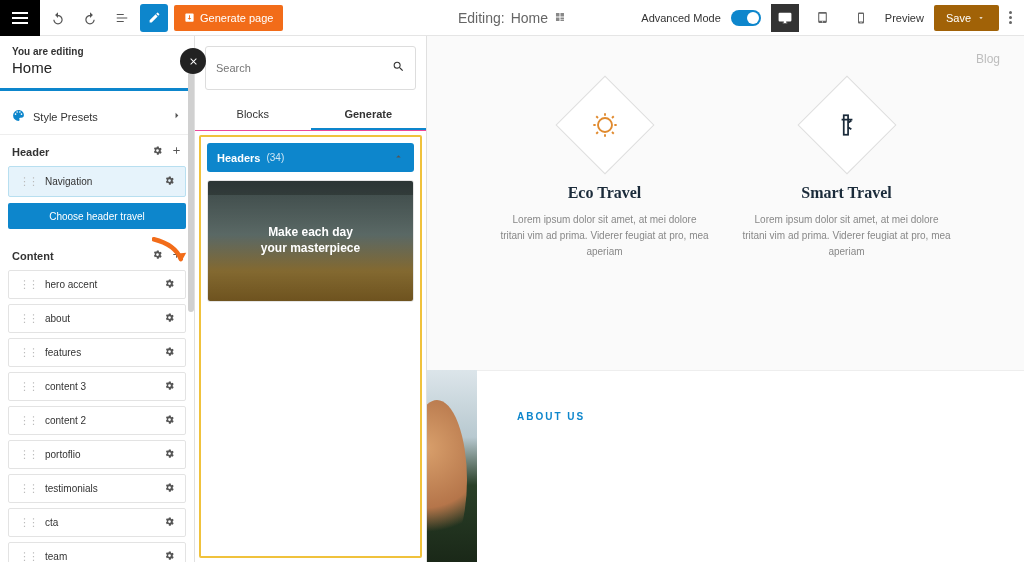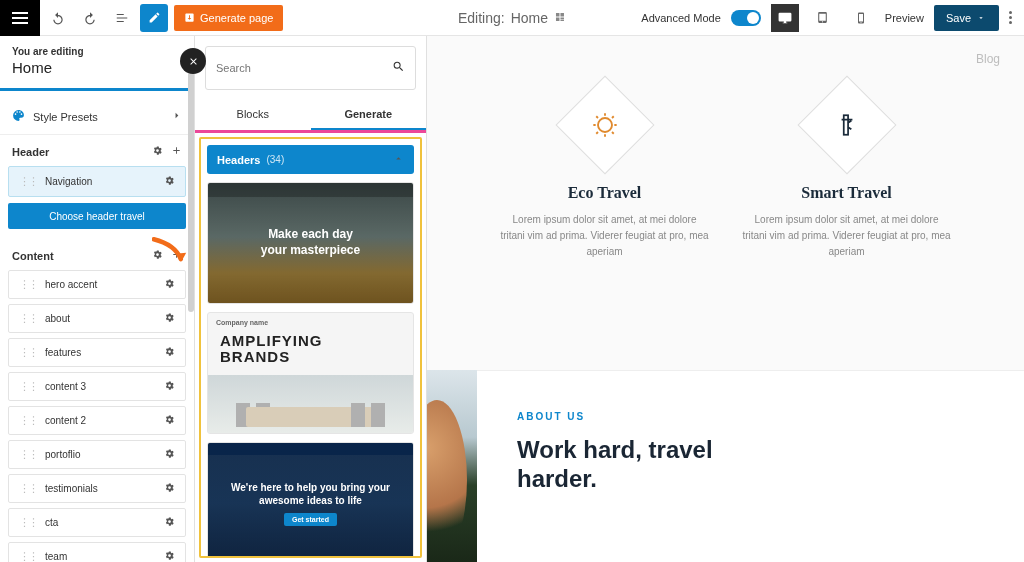--- a/index.html
+++ b/index.html
@@ -17,21 +17,21 @@
   .editing { position:absolute; left:50%; transform:translateX(-50%); top:0; height:36px; display:flex; align-items:center; font-size:14px; color:#666; gap:6px; }
   .top-right { margin-left:auto; display:flex; align-items:center; gap:10px; padding-right:12px; }
   .adv-label { font-size:11px; color:#333; }
   .toggle { width:30px; height:16px; background:#0d86cc; border-radius:8px; position:relative; cursor:pointer; }
   .toggle::after { content:""; position:absolute; width:12px; height:12px; background:#fff; border-radius:50%; top:2px; right:2px; }
   .device { width:28px; height:28px; display:flex; align-items:center; justify-content:center; cursor:pointer; }
   .device.active { background:#333; }
   .device.active svg { fill:#fff; }
   .device svg { fill:#666; }
   .preview { font-size:11px; color:#333; cursor:pointer; }
-  .save { background:#0c4a6e; color:#fff; border:none; height:26px; padding:0 14px 0 12px; font-size:11px; border-radius:2px; cursor:pointer; display:flex; align-items:center; gap:6px; }
+  .save { background:#a16207; color:#fff; border:none; height:26px; padding:0 14px 0 12px; font-size:11px; border-radius:2px; cursor:pointer; display:flex; align-items:center; gap:6px; }
   .dots { display:flex; flex-direction:column; gap:2px; cursor:pointer; }
   .dots span { width:3px; height:3px; background:#666; border-radius:50%; }
 
   
   .main { display:flex; height: calc(100% - 36px); }
 
   
   .left { width:195px; border-right:1px solid #e0e0e0; display:flex; flex-direction:column; position:relative; background:#fff; }
   .left-scroll { overflow-y:auto; flex:1;margin-top:8px; }
   .edit-head { padding:10px 12px 12px; position:relative; }
@@ -50,21 +50,21 @@
   .content-item { margin:0 8px 5px; border:1px solid #e3e3e3; background:#fff; padding:7px 10px; font-size:10px; display:flex; align-items:center; border-radius:2px; cursor:pointer; }
   .content-item .gear { margin-left:auto; }
   .drag { color:#bbb; margin-right:8px; font-size:11px; letter-spacing:-2px; }
 
   .arrow-hint { position:absolute; top:200px; left:152px; width:36px; height:30px; z-index:6; pointer-events:none; }
 
   
   .mid { width:232px; border-right:1px solid #e0e0e0; display:flex; flex-direction:column; background:#fff; }
   .search { margin:10px; border:1px solid #ddd; border-radius:3px; height:44px; display:flex; align-items:center; padding:0 10px; }
   .search input { border:none; outline:none; flex:1; font-size:11px; }
-  .tabs { display:flex; border-bottom:3px solid #ec4899; }
+  .tabs { display:flex; border-bottom:1px solid #ec4899; }
   .tab { flex:1; text-align:center; padding:8px 0; font-size:11px; cursor:pointer; color:#333; }
   .tab.active { border-bottom:2px solid #0d86cc; font-weight:600; }
   .mid-body { flex:1; overflow-y:auto; padding:6px; border:2px solid #f0c23c; margin:4px; border-radius:2px; }
   .headers-bar { background:#0d86cc; color:#fff; padding:8px 10px; border-radius:3px; display:flex; align-items:center; font-size:11px; font-weight:600; cursor:pointer; }
   .headers-bar .count { opacity:.8; font-weight:400; margin-left:6px; font-size:10px; }
   .headers-bar .chev { margin-left:auto; }
   .preview-card { margin-top:8px; border:1px solid #e5e5e5; border-radius:3px; overflow:hidden; height:122px; position:relative; display:flex; align-items:center; justify-content:center; text-align:center; color:#fff; font-weight:700; cursor:pointer; }
   .preview-card .inner { position:relative; z-index:2; padding:0 14px; }
   .card1 { background: linear-gradient(rgba(0,0,0,.35),rgba(0,0,0,.35)), linear-gradient(180deg,#5a6d6c 0%,#8aa09b 45%,#c9a14a 75%,#a97f2f 100%); background-size:cover; }
   .card1 .sub { font-size:12px; line-height:1.3; }
@@ -336,39 +336,21 @@
             </svg></span>
       </div>
 
       <div class="preview-card card1">
         <div class="topstrip"></div>
         <div class="inner">
           <div class="sub"><span>Make each day</span><br><span>your masterpiece</span></div>
         </div>
       </div>
 
-      <div class="preview-card card2">
-        <div class="brand">Company name</div>
-        <div class="text"><span>AMPLIFYING</span><br><span>BRANDS</span></div>
-        <div class="room">
-          <div class="chair" style="left:28px;"></div>
-          <div class="chair" style="left:48px;"></div>
-          <div class="table"></div>
-          <div class="chair" style="right:48px;"></div>
-          <div class="chair" style="right:28px;"></div>
-        </div>
-      </div>
-
-      <div class="preview-card card3">
-        <div class="topstrip"></div>
-        <div class="inner">
-          <div class="sub"><span>We're here to help you bring your</span><br><span>awesome ideas to life</span></div>
-          <div class="btn">Get started</div>
-        </div>
-      </div>
+
     </div>
   </div>
 
   <div class="canvas">
     <div class="canvas-inner">
       <div class="blog-link">Blog</div>
 
       <div class="features">
         <div class="feat">
           <div class="diamond">
@@ -389,18 +371,17 @@
           </div>
           <h3>Smart Travel</h3>
           <p>Lorem ipsum dolor sit amet, at mei dolore tritani vim ad prima. Viderer feugiat at pro, mea aperiam</p>
         </div>
       </div>
 
       <div class="hero">
         <div class="hero-img"></div>
         <div class="hero-right">
           <div class="about">ABOUT US</div>
-          <h2><span>Work hard, travel</span><br><span>harder.</span></h2>
         </div>
       </div>
     </div>
   </div>
 </div>
 
 </body></html>

